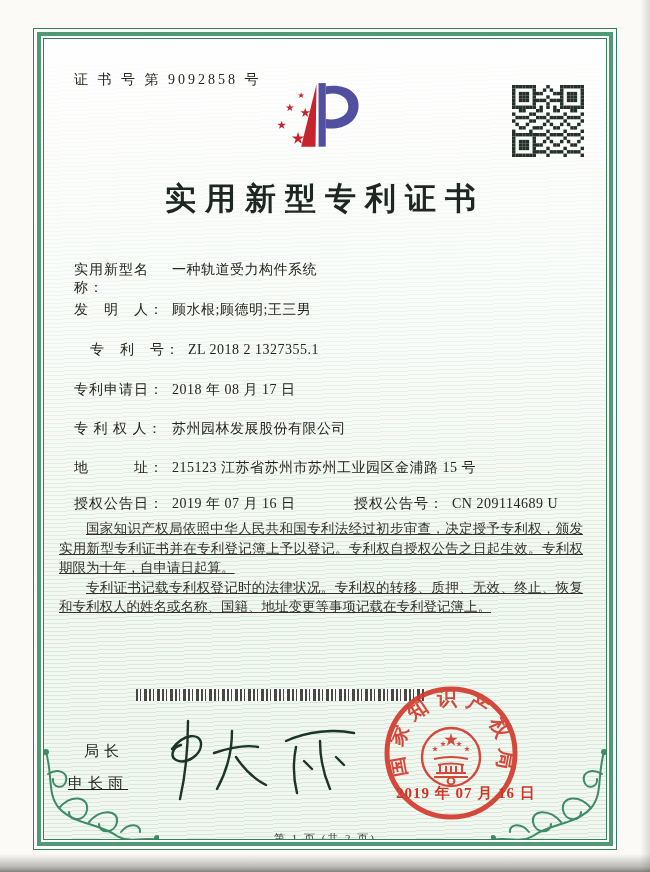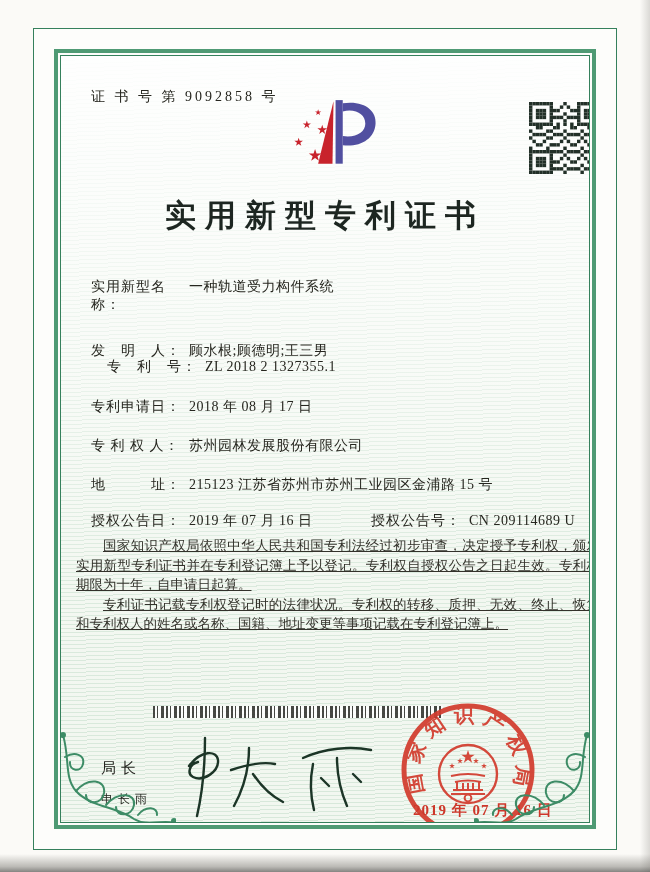--- a/index.html
+++ b/index.html
@@ -11,21 +11,21 @@
   .page-shadow-bottom{
     position:absolute;left:0;right:0;bottom:0;height:18px;
     background:linear-gradient(180deg,rgba(120,118,112,0) 0%,rgba(110,108,102,.45) 70%,rgba(70,69,66,.65) 100%);
   }
   .page-shadow-right{
     position:absolute;top:0;bottom:0;right:0;width:10px;
     background:linear-gradient(90deg,rgba(120,118,112,0),rgba(120,118,112,.25));
   }
   .cert{
     position:absolute;left:33px;top:28px;width:584px;height:822px;
-    border:1px solid #35805c;padding:20px;box-sizing:border-box;
+    border:1px solid #35805c;padding:3px;box-sizing:border-box;
     background:#fdfdfb;
   }
   .cert-band{
     width:100%;height:100%;box-sizing:border-box;
     border:4px solid #4f9a74;padding:2px;
   }
   .cert-inner{
     position:relative;width:100%;height:100%;box-sizing:border-box;
     border:1px solid #35805c;
     background:
@@ -38,30 +38,30 @@
   .cert-no{left:30px;top:32px;font-size:14px;letter-spacing:3px;color:#26261f;}
   .logo{left:222px;top:40px;width:100px;height:80px;}
   .qr{left:468px;top:46px;width:72px;height:72px;}
   .title{
     left:0;right:0;top:139px;text-align:center;
     font-size:31px;font-weight:700;letter-spacing:9px;color:#1d2621;
   }
   .field{left:30px;display:flex;align-items:baseline;font-size:14px;color:#26261f;}
   .field .lbl{width:98px;flex:0 0 auto;letter-spacing:1px;}
   .field .val{letter-spacing:.5px;}
-  .f0{top:222px;} .f1{top:262px;margin-top:24px;} .f2{top:302px;margin-left:16px;} .f3{top:342px;}
+  .f0{top:222px;} .f1{top:262px;} .f2{top:302px;margin-left:16px;} .f3{top:342px;}
   .f4{top:381px;} .f5{top:420px;} .f6{top:456px;align-items:center;}
   .field2{left:310px;top:456px;}
   .paras{left:15px;top:480px;width:524px;color:#33322b;font-size:13.5px;line-height:19.5px;text-align:justify;text-decoration:underline;}
   .paras p{margin:0;text-indent:2em;}
   .barcode{left:92px;top:650px;width:290px;height:12px;
     background:repeating-linear-gradient(90deg,#2a2a26 0 2px,#fff 2px 4px,#2a2a26 4px 5px,#fff 5px 8px,#2a2a26 8px 11px,#fff 11px 13px);
     opacity:.85;}
   .officer-title{left:40px;top:703px;font-size:15px;letter-spacing:5px;color:#23231e;}
-  .officer-name{left:40px;top:735px;font-size:12px;letter-spacing:5px;color:#23231e;}
+  .officer-name{left:24px;top:735px;font-size:15px;letter-spacing:5px;color:#23231e;text-decoration:underline;}
   .signature{left:100px;top:668px;width:230px;height:110px;}
   .seal{left:322px;top:629px;width:170px;height:170px;opacity:.93;}
   .seal-date{left:352px;top:745px;width:150px;font-size:15px;font-weight:700;color:#cd372a;letter-spacing:1px;}
   .footer{left:0;right:0;top:792px;text-align:center;font-size:11px;letter-spacing:2px;color:#2f3c33;}
   .flourish{bottom:-3px;width:118px;height:118px;}
   .flourish.bl{left:-3px;}
   .flourish.br{right:-3px;transform:scaleX(-1);}
 </style>
 </head>
 <body>

